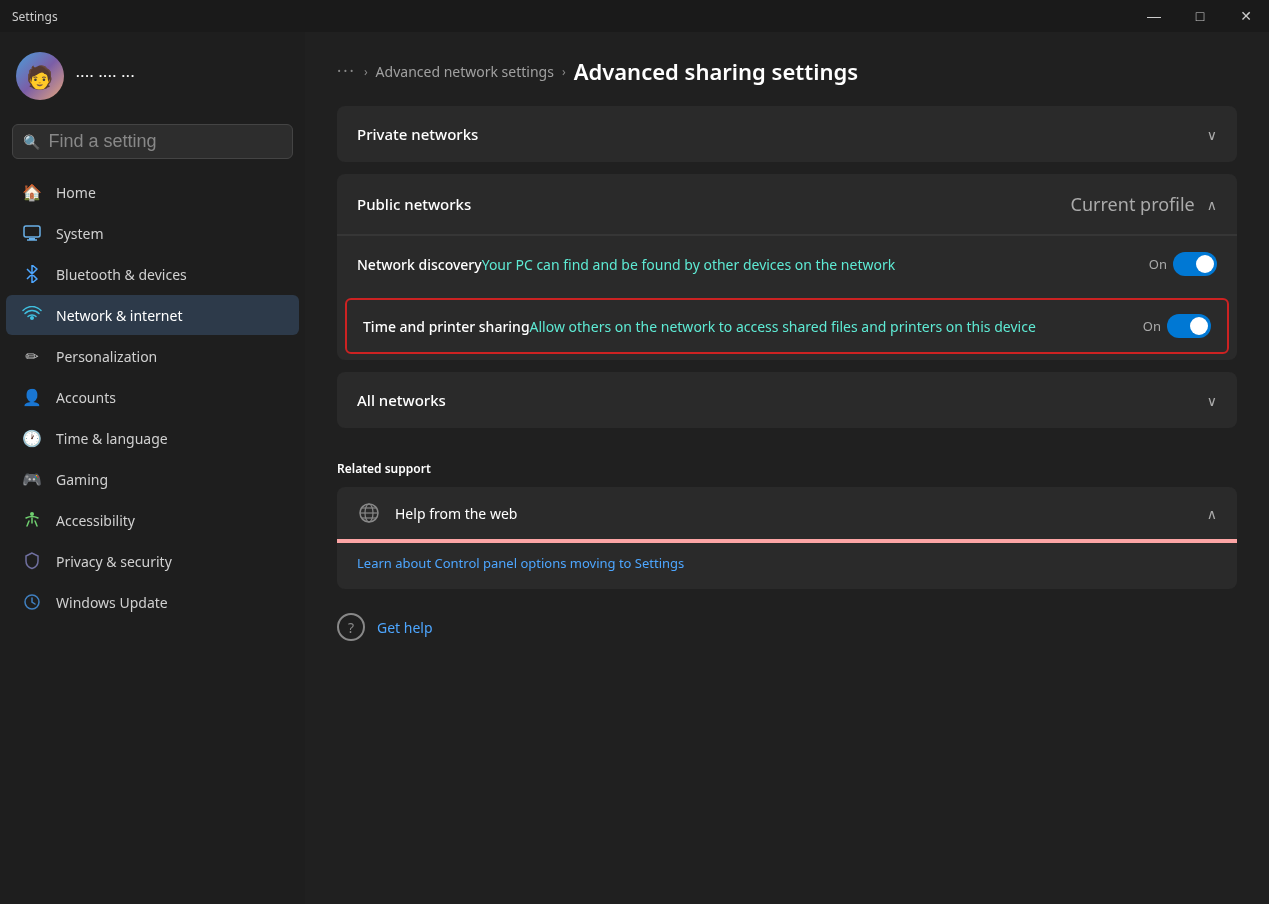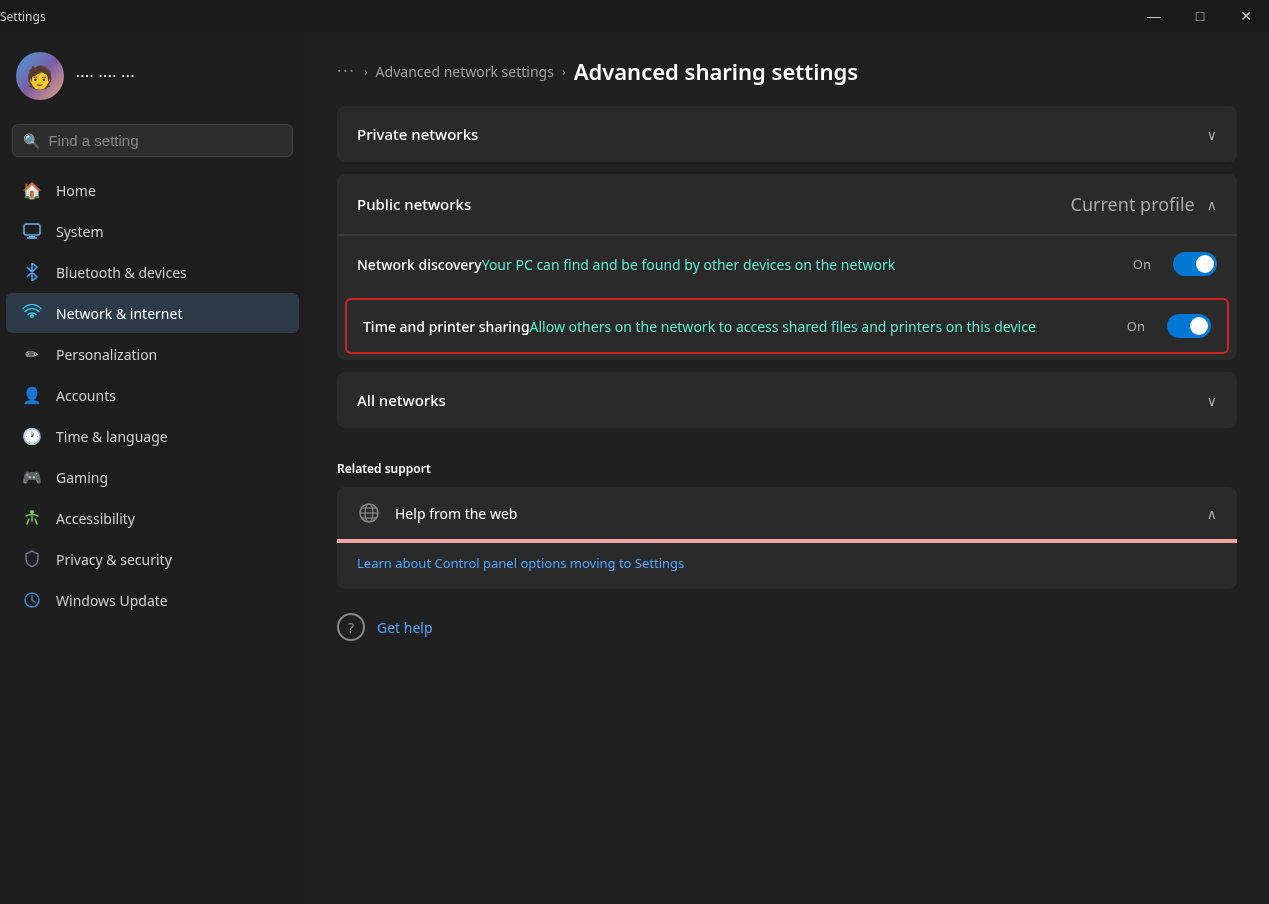--- a/index.html
+++ b/index.html
@@ -12,21 +12,21 @@
       overflow: hidden;
     }
 
     
     .title-bar {
       height: 32px;
       background: #1a1a1a;
       display: flex;
       align-items: center;
       justify-content: space-between;
-      padding: 0 0 0 0;
+      padding: 0 0 0 12px;
     }
     .title-bar-left {
       display: flex;
       align-items: center;
       gap: 8px;
     }
     .title-bar-controls {
       display: flex;
       align-items: center;
     }
@@ -100,21 +100,21 @@
       display: flex;
       align-items: center;
       padding: 6px 10px;
       gap: 8px;
     }
     .search-box input {
       background: transparent;
       border: none;
       outline: none;
       color: #fff;
-      font-size: 15px;
+      font-size: 18px;
       flex: 1;
     }
     .search-box input::placeholder { color: #888; }
     .search-icon-svg {
       color: #888;
       font-size: 14px;
     }
 
     .nav-item {
       display: flex;
@@ -233,21 +233,21 @@
       color: #fff;
     }
     .setting-desc {
       font-size: 14px;
       color: #5eead4;
     }
 
     .setting-control {
       display: flex;
       align-items: center;
-      gap: 22px;
+      gap: 6px;
     }
     .on-label {
       font-size: 13px;
       color: #aaa;
     }
 
     
     .toggle {
       width: 44px;
       height: 24px;

